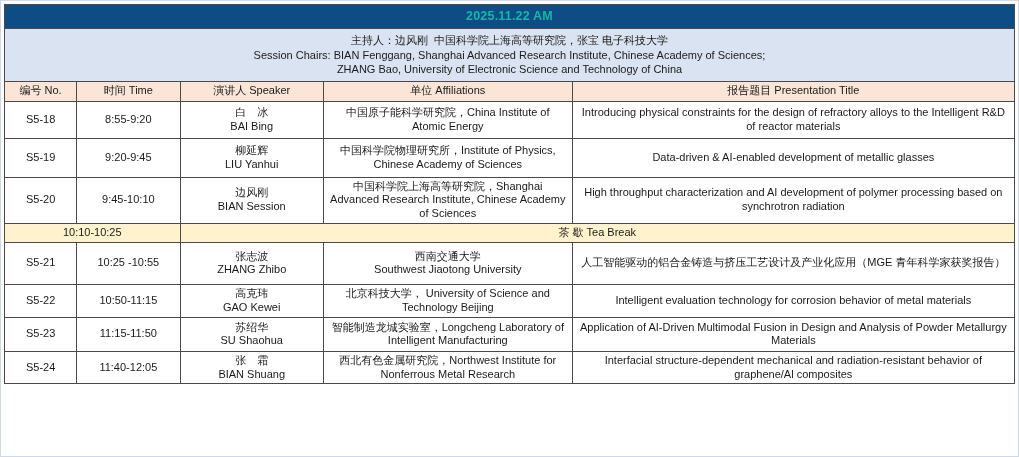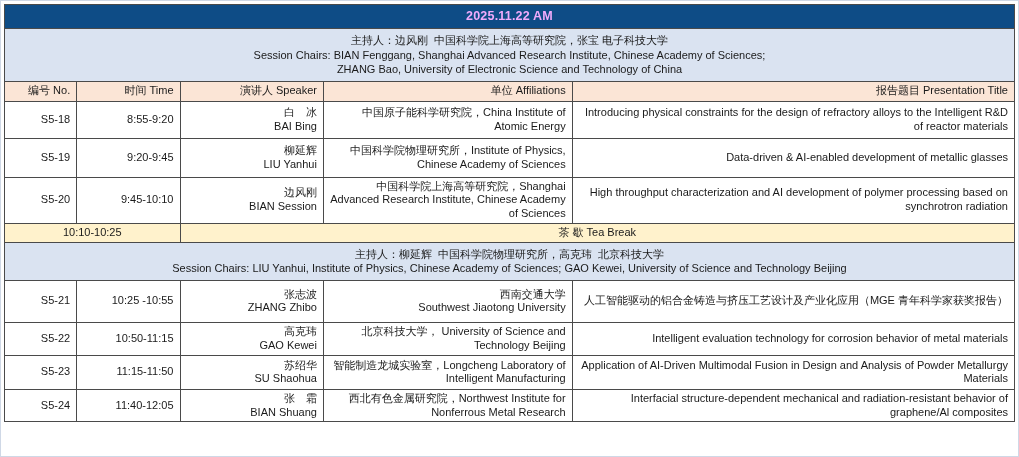--- a/index.html
+++ b/index.html
@@ -1,23 +1,23 @@
 <!DOCTYPE html>
 <html><head>
 <meta charset="utf-8">
 <style>
   html,body{margin:0;padding:0;background:#fff;}
   body{width:1019px;height:457px;font-family:"Liberation Sans","DejaVu Sans",sans-serif;color:#1a1a1a;}
   .wrap{box-sizing:border-box;width:1019px;height:457px;padding:3px;border:1px solid #cfd8e6;}
   table{border-collapse:collapse;table-layout:fixed;width:1011px;}
   col.c1{width:72px;}col.c2{width:103px;}col.c3{width:143px;}col.c4{width:248px;}col.c5{width:441px;}
   td,th{border:1px solid #4a4a4a;padding:2px 6px;font-size:11px;font-weight:normal;
-        vertical-align:middle;text-align:right;line-height:1.25;overflow:hidden;}
+        vertical-align:middle;text-align:center;line-height:1.25;overflow:hidden;}
   
-  tr.date-row td{background:#0E4C86;color:#f0abfc;text-align:center;font-weight:bold;
+  tr.date-row td{background:#0E4C86;color:#14b8a6;text-align:center;font-weight:bold;
                  font-size:12.5px;height:19px;letter-spacing:.2px;}
   
   td.chairs{background:#DAE3F1;text-align:center;padding:4px 6px;}
   .chair-line{white-space:pre-wrap;line-height:1.32;}
   .chair-line b{font-weight:normal;}
   
   tr.colhead th{background:#FBE5D6;height:15px;}
   
   .ln{display:block;}
   td.c-aff{white-space:pre-line;}
@@ -87,26 +87,20 @@
           </td>
     <td class="c-aff">中国科学院上海高等研究院，Shanghai Advanced Research Institute, Chinese Academy of Sciences</td>
     <td>High throughput characterization and AI development of polymer processing based on synchrotron radiation</td>
   </tr>
 
   <tr class="tea">
     <td colspan="2">10:10-10:25</td>
     <td colspan="3">茶 歇 Tea Break</td>
   </tr>
 
-  <tr style="height:35px;">
-    <td colspan="5" class="chairs">
-      <div class="chair-line"><b>主持人：</b><span>柳延辉  中国科学院物理研究所，高克玮  北京科技大学</span></div>
-      <div class="chair-line"><b>Session Chairs:</b><span> LIU Yanhui, Institute of Physics, Chinese Academy of Sciences; GAO Kewei, University of Science and Technology Beijing</span></div>
-    </td>
-  </tr>
 
   <tr style="height:42px;">
     <td>S5-21</td>
     <td>10:25 -10:55</td>
     <td>
             <span class="ln">张志波</span>
             <span class="ln">ZHANG Zhibo</span>
           </td>
     <td class="c-aff">西南交通大学
 Southwest Jiaotong University</td>

